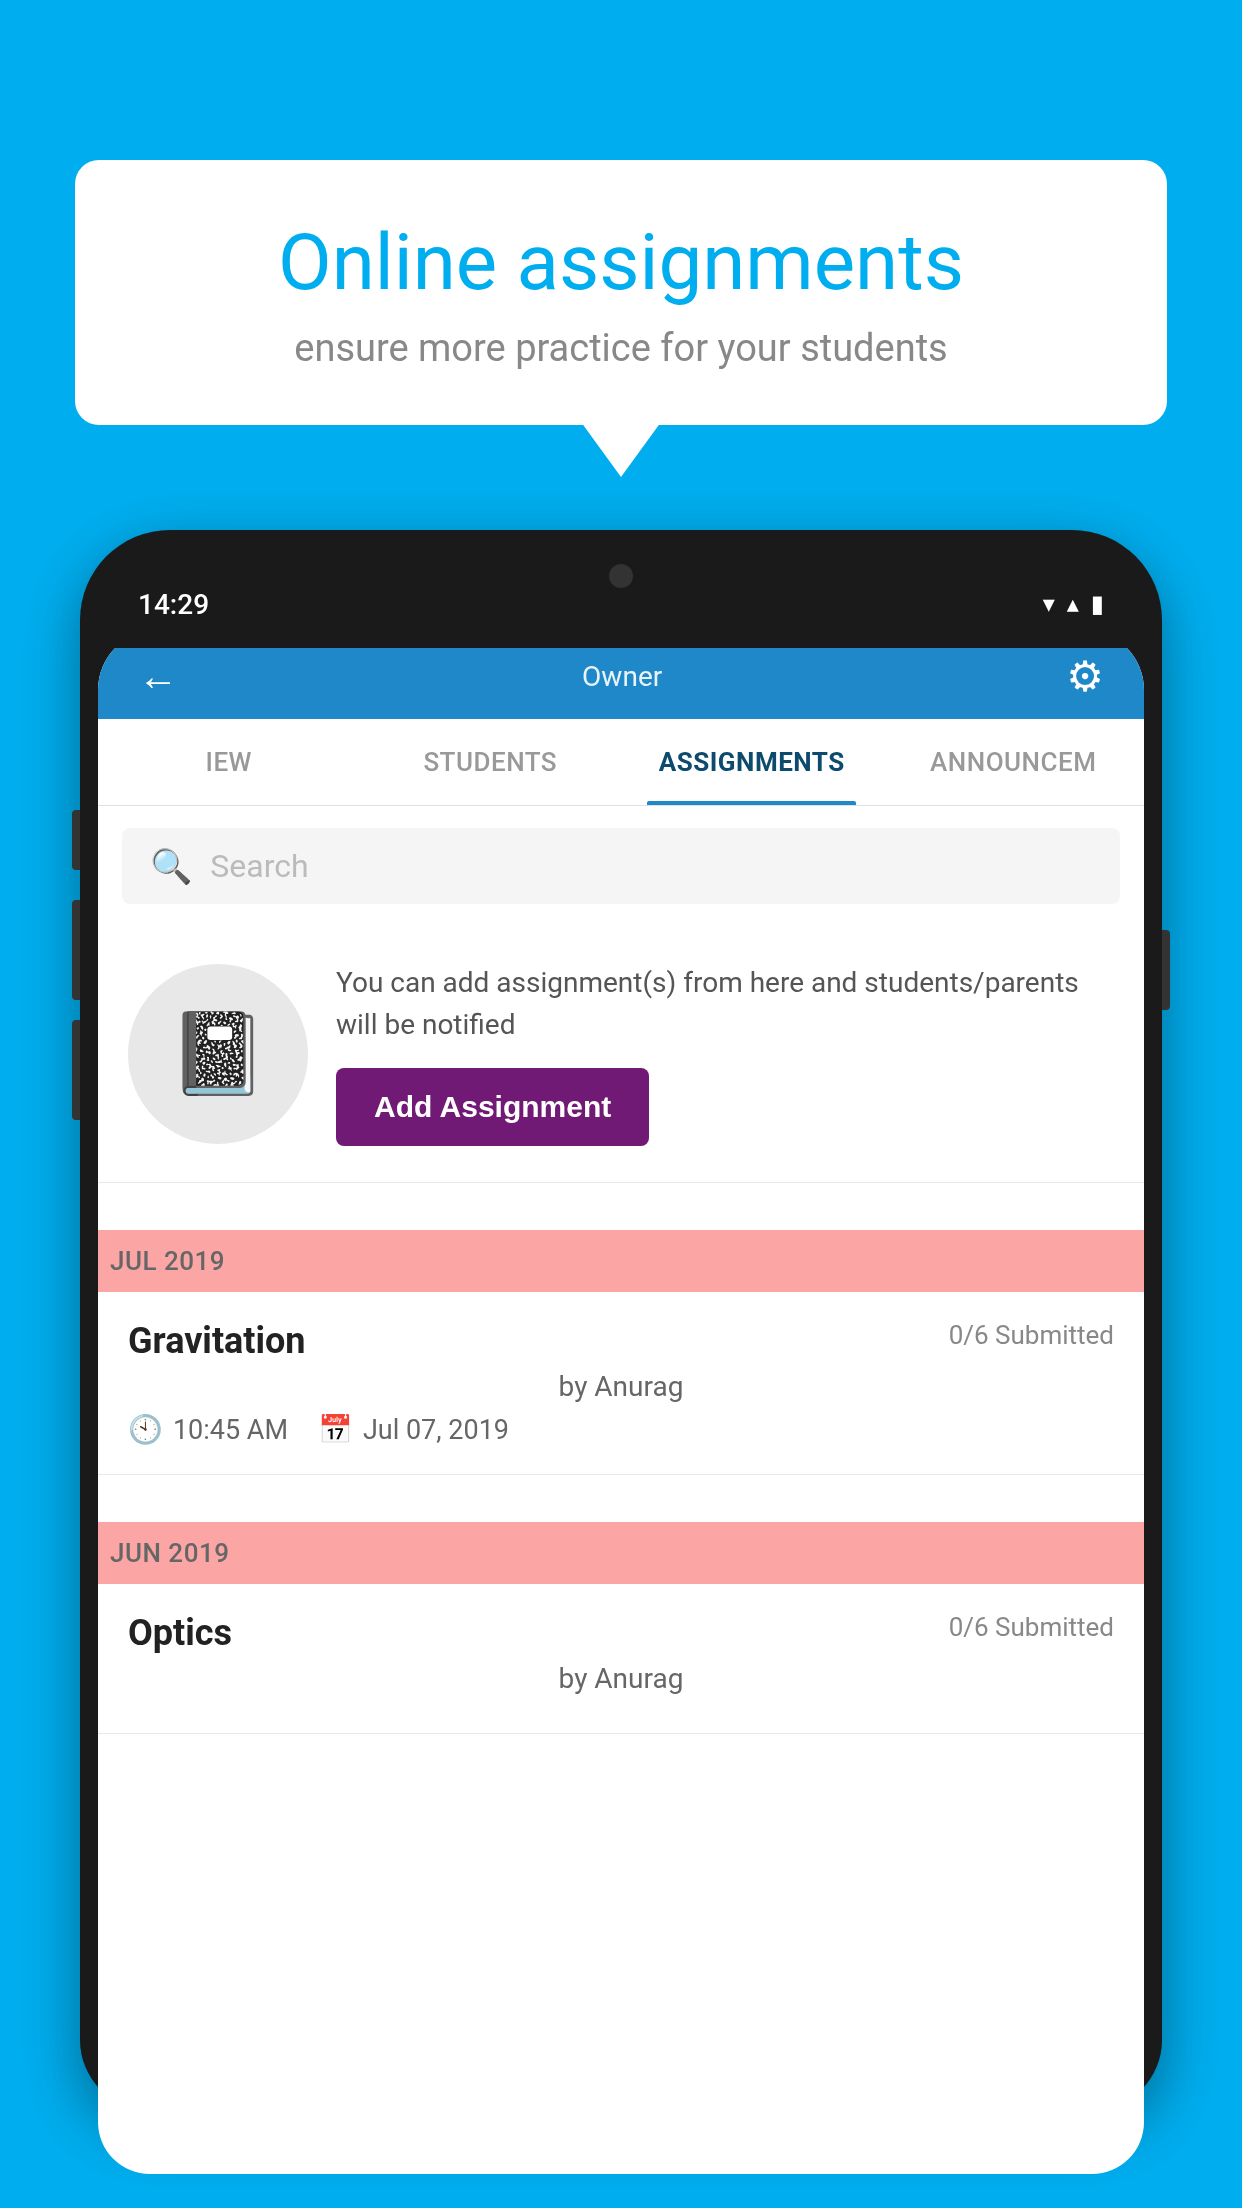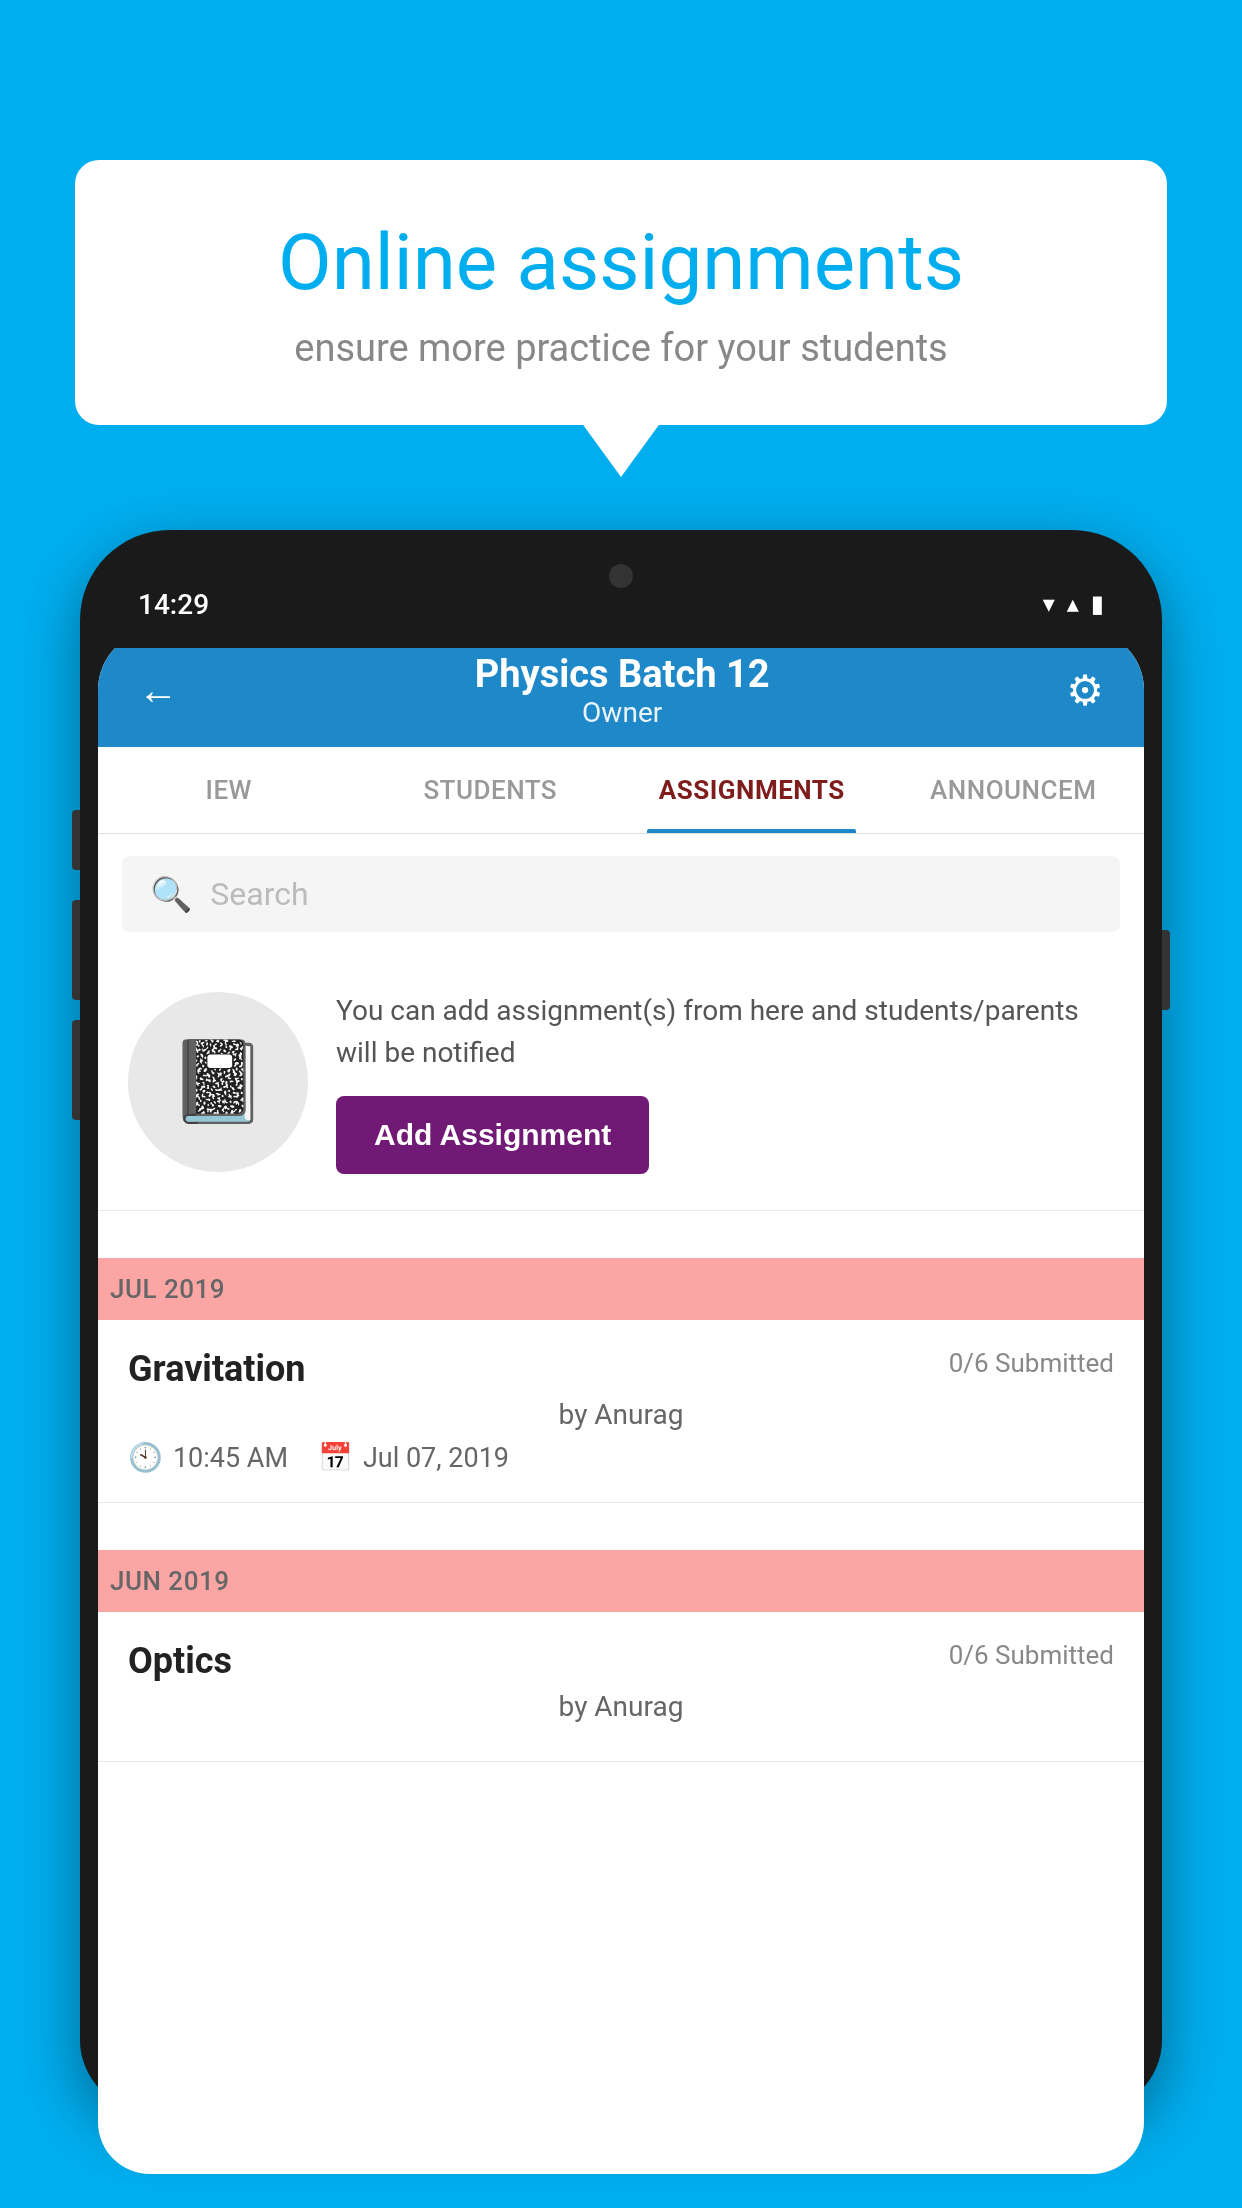--- a/index.html
+++ b/index.html
@@ -193,21 +193,21 @@
       font-weight: 500;
       color: #999;
       letter-spacing: 0.5px;
       cursor: pointer;
       position: relative;
       white-space: nowrap;
       overflow: hidden;
     }
 
     .tab.active {
-      color: #7f1d1d;
+      color: #0c4a6e;
       font-weight: 700;
       text-align: center;
     }
 
     .tab.active::after {
       content: '';
       position: absolute;
       bottom: 0;
       left: 10%;
       right: 10%;
@@ -420,21 +420,20 @@
         <span class="status-icon">▴</span>
         <span class="status-icon">▮</span>
       </div>
     </div>
 
     <div class="phone-screen">
 
       <div class="app-header">
         <span class="header-back">←</span>
         <div class="header-center">
-          <div class="header-title">Physics Batch 12</div>
           <div class="header-subtitle">Owner</div>
         </div>
         <span class="header-gear">⚙</span>
       </div>
 
       <div class="tabs-bar">
         <div class="tab">
           <span>IEW</span>
         </div>
         <div class="tab">

